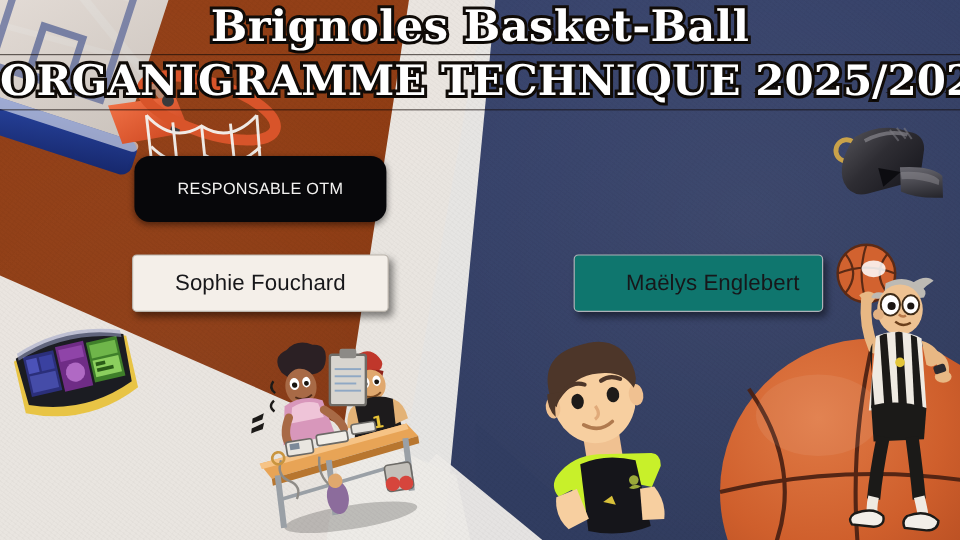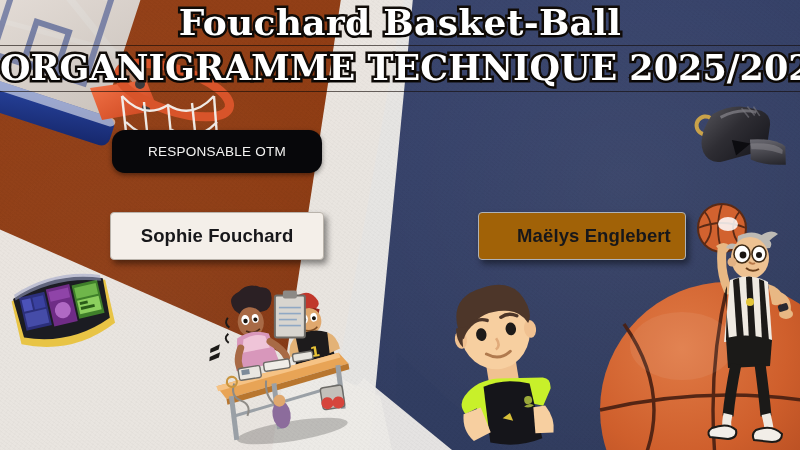--- a/index.html
+++ b/index.html
@@ -118,29 +118,29 @@
     font-size:13.5px;
     letter-spacing:.25px;
     display:flex;align-items:center;justify-content:center;
     box-shadow:0 2px 5px rgba(0,0,0,.45);
   }
   .name-box{
     position:absolute;z-index:30;
     border-radius:4px;
     color:#17171a;
     font-size:18.5px;
-    font-weight:bold;
+    font-weight:normal;
     letter-spacing:.1px;
     display:flex;align-items:center;justify-content:center;
     box-shadow:3px 4px 6px rgba(0,0,0,.45);
   }
   .name-left{background:#f4efe9;border:1px solid #b9b3ab;}
-  .name-right{background:#a16207;border:1px solid #aeb2b8;padding-left:24px;}
-
-  #roleOtm{left:112px;top:130px;width:210px;height:43px;}
+  .name-right{background:#0f766e;border:1px solid #aeb2b8;padding-left:24px;}
+
+  #roleOtm{left:112px;top:130px;width:210px;height:55px;}
   #nameOtm{left:110px;top:212px;width:214px;height:48px;}
   #roleArb{left:480px;top:130px;width:212px;height:48px;}
   #nameArb{left:478px;top:212px;width:208px;height:48px;}
 
   
   .art{position:absolute;z-index:20;}
 
   
   #hoop{left:-22px;top:-16px;width:250px;height:230px;z-index:25;}
   
@@ -510,21 +510,21 @@
         <path d="M60 146 l8 -4 l2 8 z" fill="#d8c03a"></path>
         <circle cx="88" cy="132" r="4" fill="#9aa83a"></circle>
         <path d="M83 138 q5 -4 10 0 q-5 3 -10 0 z" fill="#9aa83a"></path>
       </g>
     </svg>
   </div>
 
   <div class="banner">
     <div class="rule r1"></div>
     <div class="rule r2"></div>
-    <div class="t1"><span>Fouchard Basket-Ball</span></div>
+    <div class="t1"><span>Brignoles Basket-Ball</span></div>
     <div class="t2"><span>ORGANIGRAMME TECHNIQUE 2025/2026</span></div>
   </div>
 
   <div class="role-box" id="roleOtm">
     <span>RESPONSABLE OTM</span>
   </div>
   <div class="name-box name-left" id="nameOtm">
     <span>Sophie Fouchard</span>
   </div>
 

